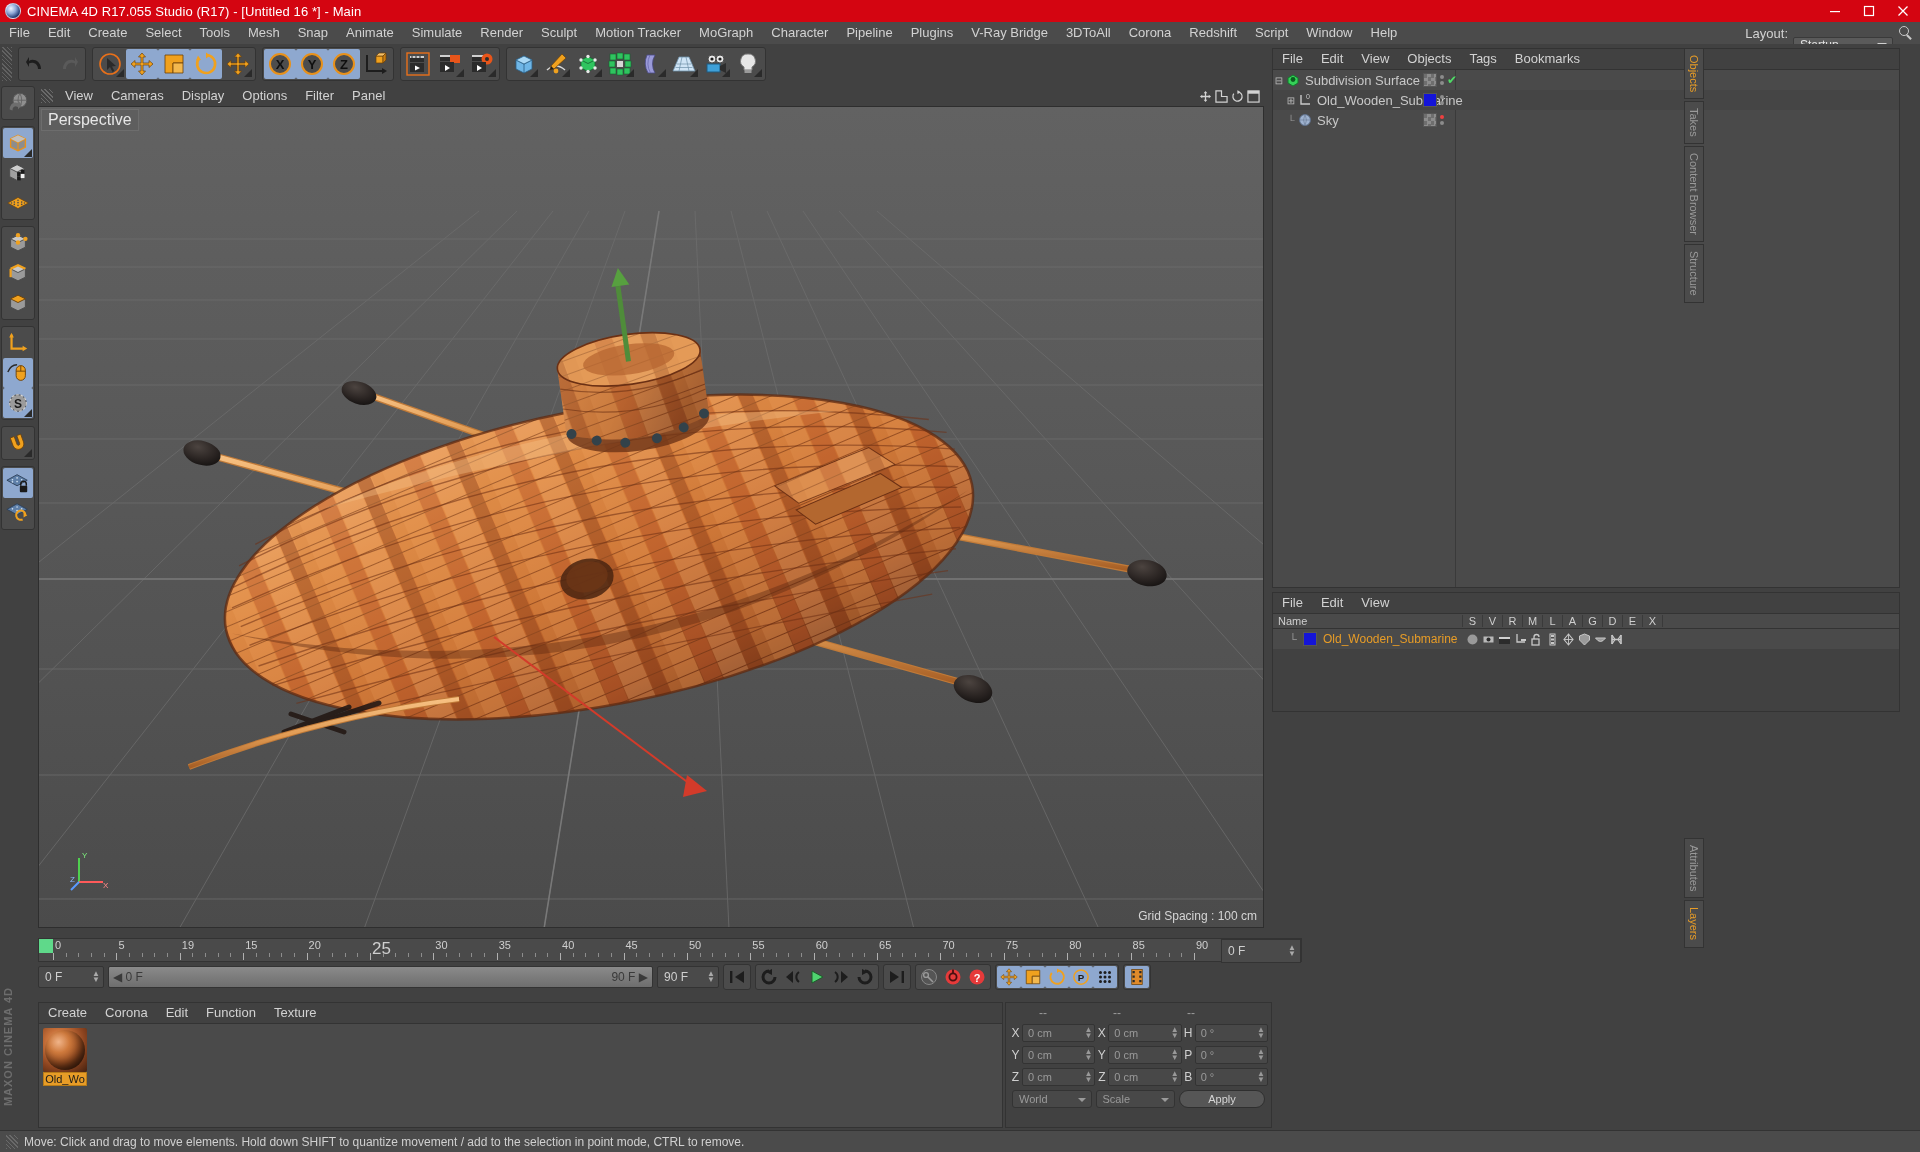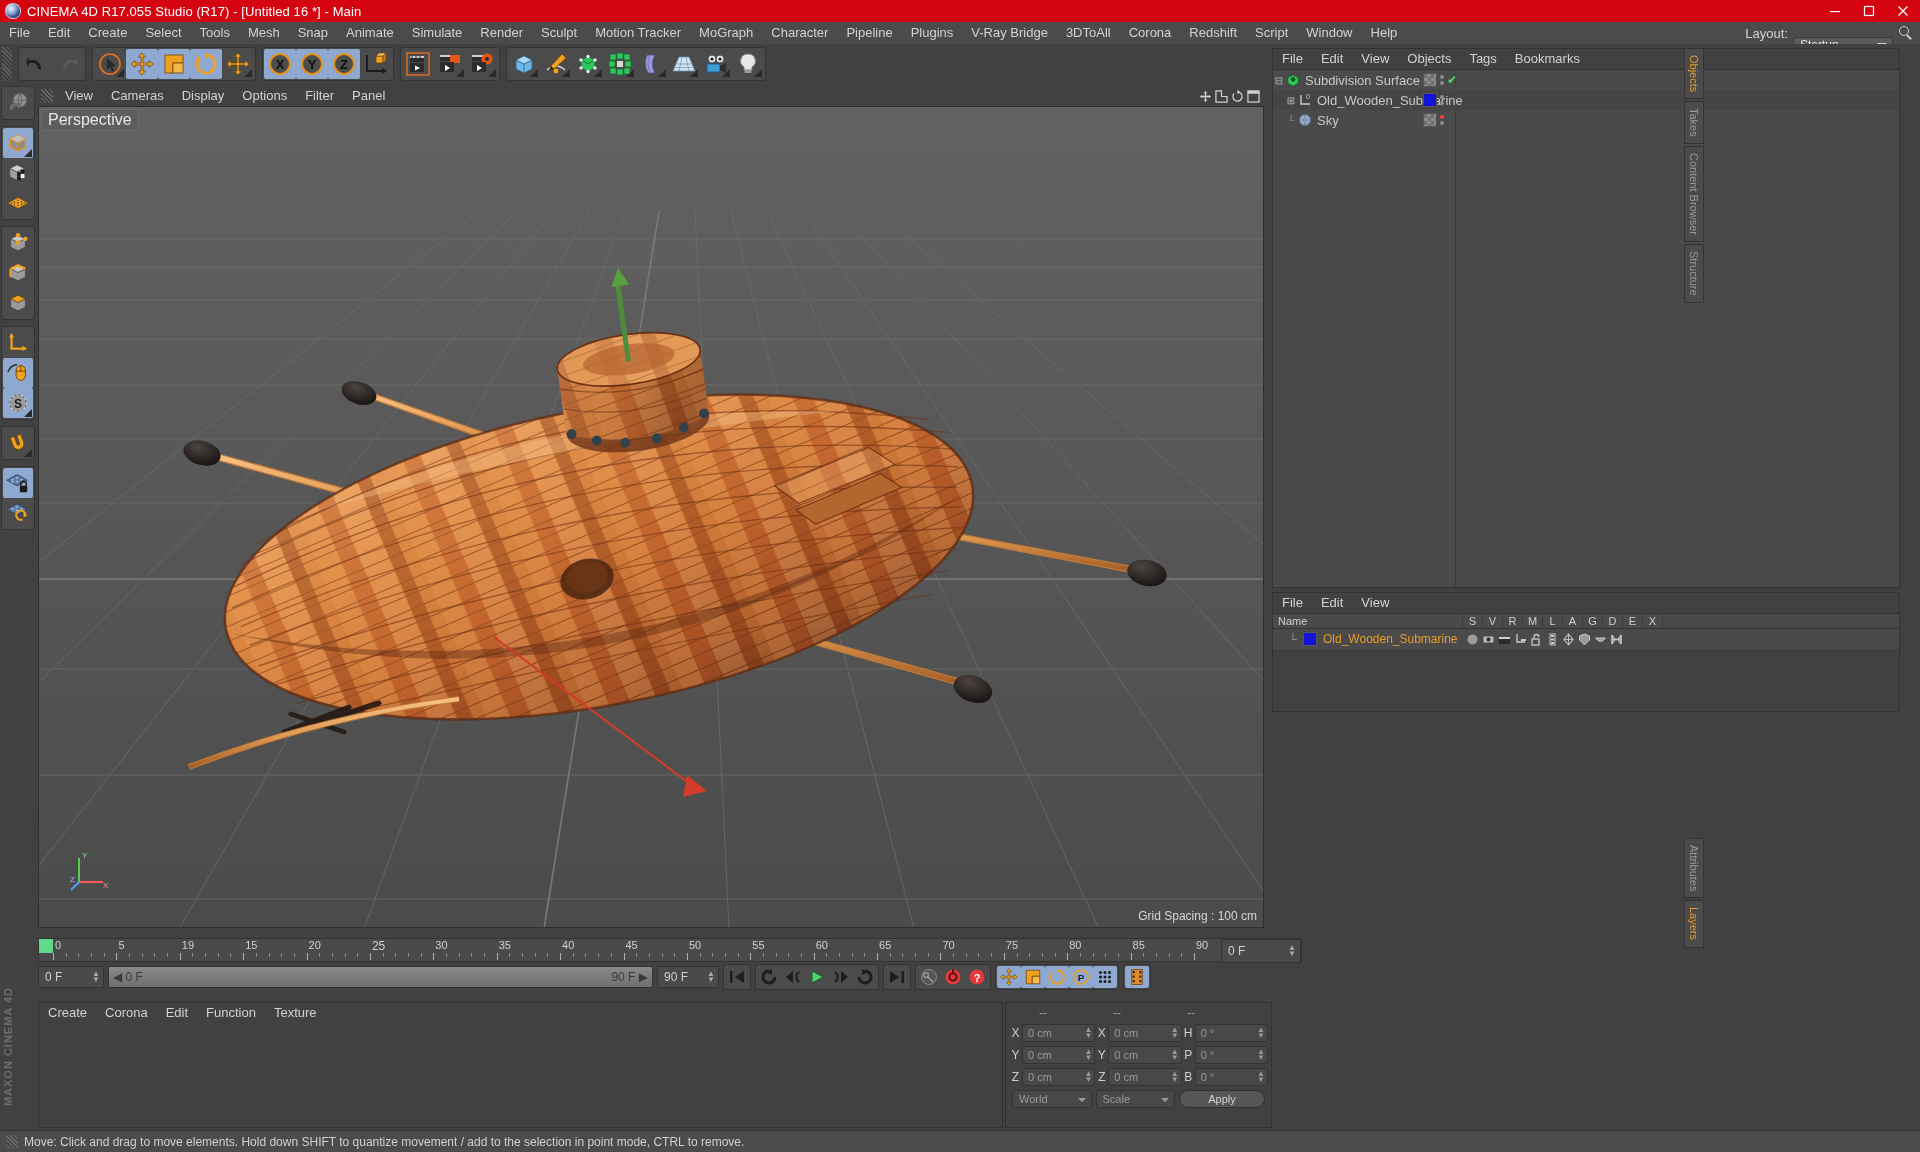--- a/index.html
+++ b/index.html
@@ -803,21 +803,21 @@
         <g stroke="#9a9a9a" stroke-width="1">
           <g id="ticks"></g>
         </g>
       </svg>
       <div id="tl-numbers" style="position:absolute;left:0;top:0;width:1180px;height:14px;">
           <div style="position: absolute; left: 16px; top: 0px; font-size: 11px; color: rgb(207, 207, 207);">0</div>
           <div style="position: absolute; left: 79.3889px; top: 0px; font-size: 11px; color: rgb(207, 207, 207);">5</div>
           <div style="position: absolute; left: 142.778px; top: 0px; font-size: 11px; color: rgb(207, 207, 207);">19</div>
           <div style="position: absolute; left: 206.167px; top: 0px; font-size: 11px; color: rgb(207, 207, 207);">15</div>
           <div style="position: absolute; left: 269.556px; top: 0px; font-size: 11px; color: rgb(207, 207, 207);">20</div>
-          <div style="position: absolute; left: 332.944px; top: 0px; font-size: 12px; color: rgb(207, 207, 207);">25</div>
+          <div style="position: absolute; left: 332.944px; top: 0px; font-size: 17px; color: rgb(207, 207, 207);">25</div>
           <div style="position: absolute; left: 396.333px; top: 0px; font-size: 11px; color: rgb(207, 207, 207);">30</div>
           <div style="position: absolute; left: 459.722px; top: 0px; font-size: 11px; color: rgb(207, 207, 207);">35</div>
           <div style="position: absolute; left: 523.111px; top: 0px; font-size: 11px; color: rgb(207, 207, 207);">40</div>
           <div style="position: absolute; left: 586.5px; top: 0px; font-size: 11px; color: rgb(207, 207, 207);">45</div>
           <div style="position: absolute; left: 649.889px; top: 0px; font-size: 11px; color: rgb(207, 207, 207);">50</div>
           <div style="position: absolute; left: 713.278px; top: 0px; font-size: 11px; color: rgb(207, 207, 207);">55</div>
           <div style="position: absolute; left: 776.667px; top: 0px; font-size: 11px; color: rgb(207, 207, 207);">60</div>
           <div style="position: absolute; left: 840.056px; top: 0px; font-size: 11px; color: rgb(207, 207, 207);">65</div>
           <div style="position: absolute; left: 903.444px; top: 0px; font-size: 11px; color: rgb(207, 207, 207);">70</div>
           <div style="position: absolute; left: 966.833px; top: 0px; font-size: 11px; color: rgb(207, 207, 207);">75</div>
@@ -1070,20 +1070,28 @@
 
   <div class="matmgr">
     <div class="matmenu">
       <div class="grip2" style="height:14px"></div>
       <div class="mm">Create</div>
       <div class="mm">Corona</div>
       <div class="mm">Edit</div>
       <div class="mm">Function</div>
       <div class="mm">Texture</div>
     </div>
+    <div class="matbody">
+      <div class="matchip">
+        <div class="matsphere">
+            <div class="ball"></div>
+          </div>
+        <div class="matname">Old_Wo</div>
+      </div>
+    </div>
   </div>
 
   <div class="coord">
     <div class="coordhead">
       <div class="grip2" style="height:12px"></div>
       <div class="seg">--</div>
       <div class="seg">--</div>
       <div class="seg">--</div>
     </div>
 

